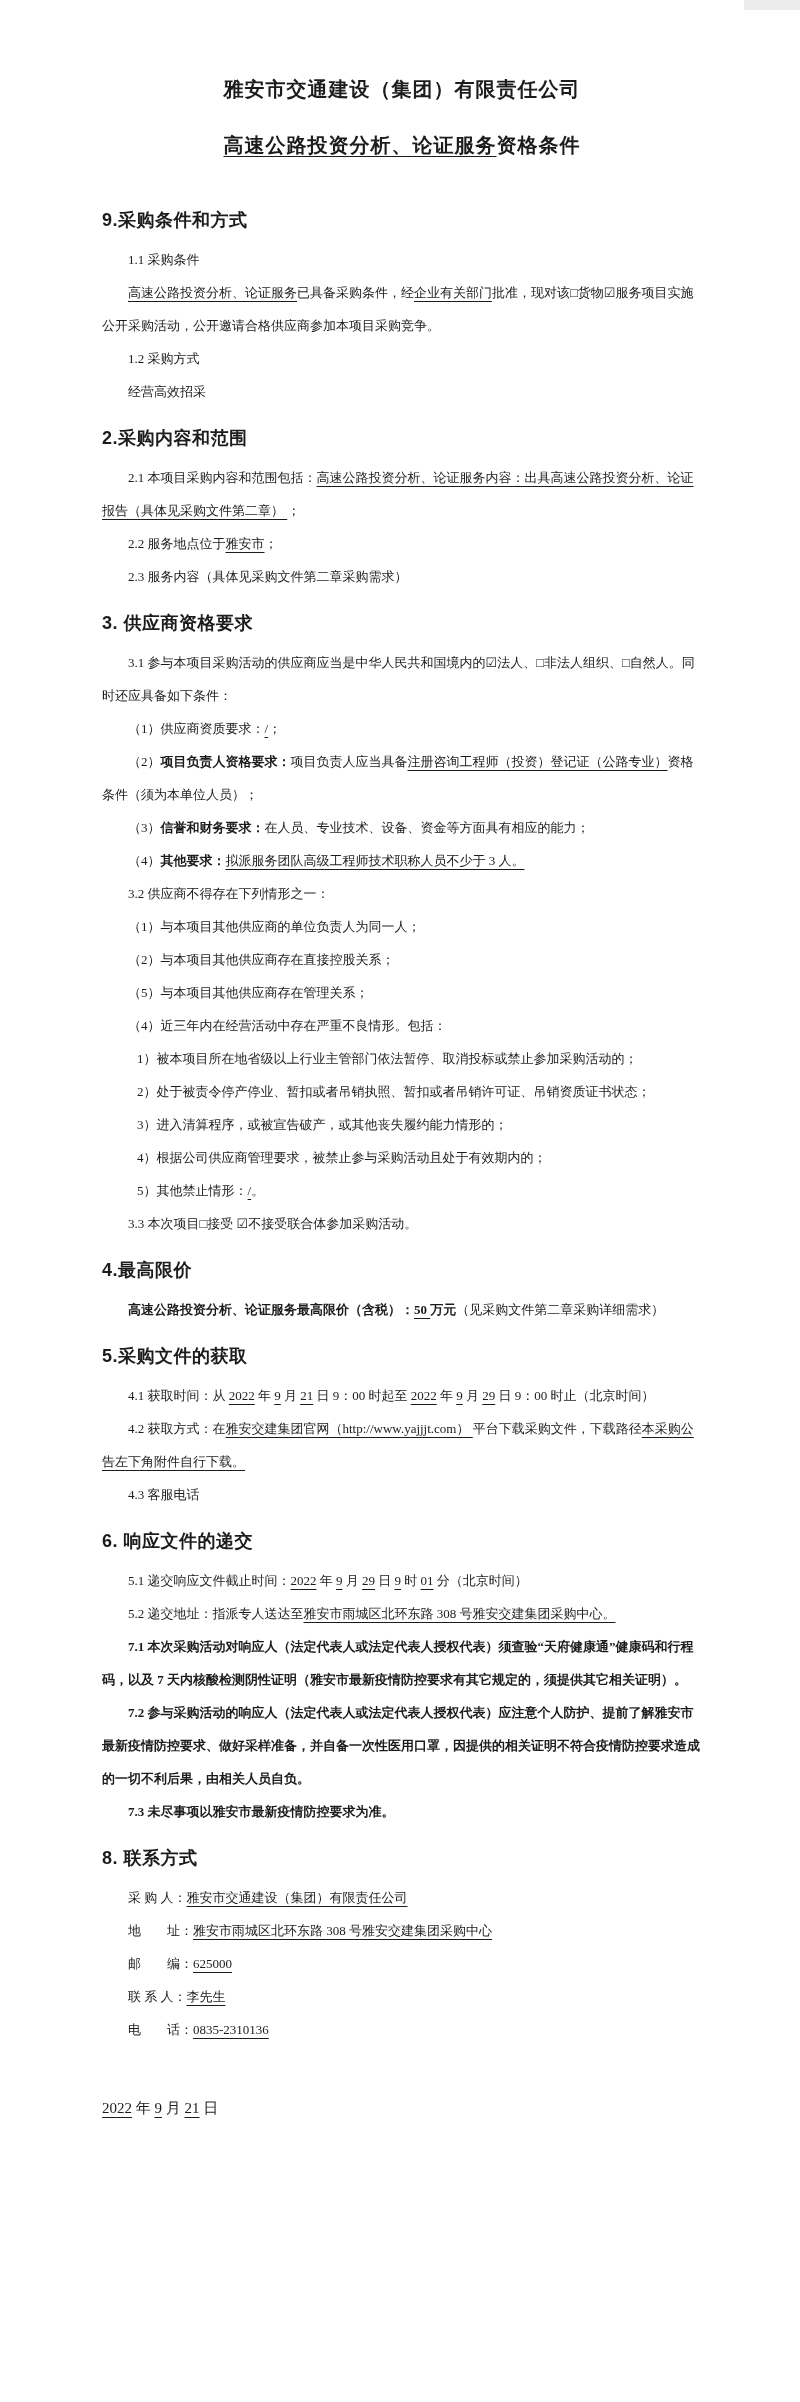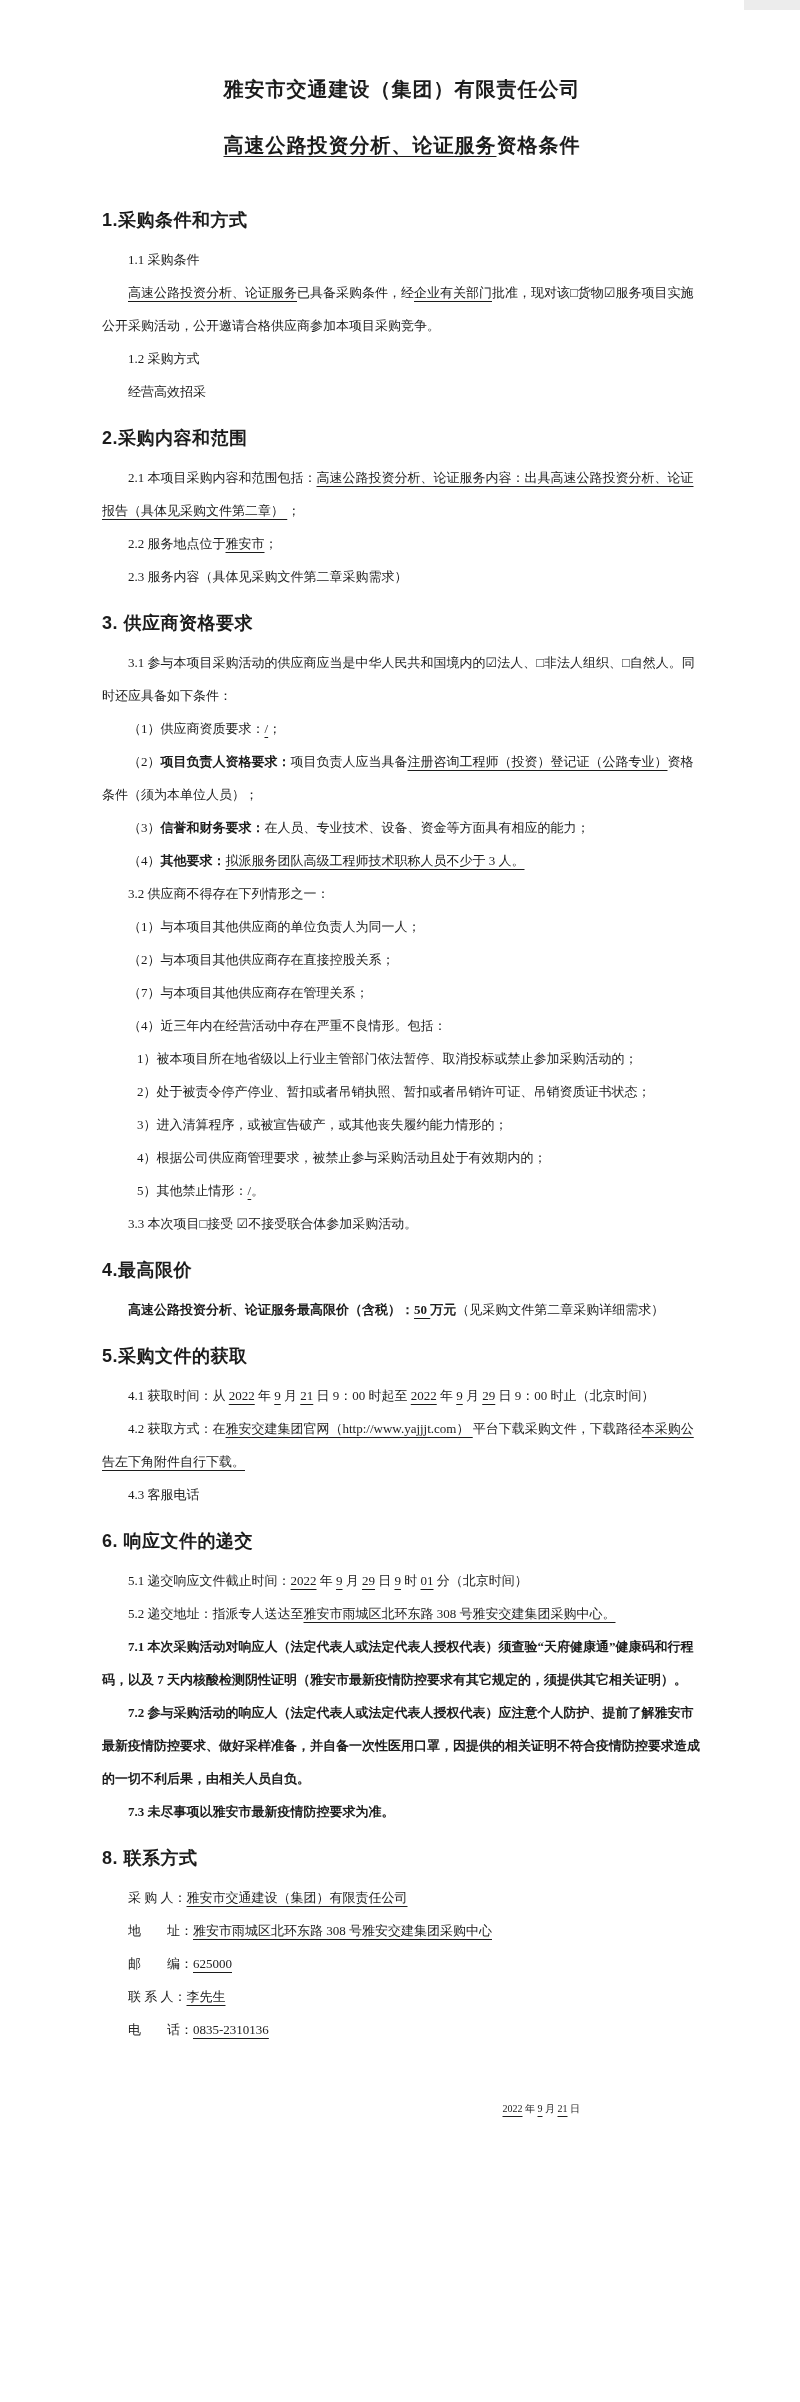--- a/index.html
+++ b/index.html
@@ -48,40 +48,39 @@
     font-size:13px;
     line-height:33px;
     margin:0;
     text-indent:2em;
     word-break:break-all;
   }
   p.p.deep { text-indent:2.7em; }
   .u { text-decoration:underline; text-underline-offset:4px; text-decoration-thickness:1px; }
   .b { font-weight:bold; }
   p.date-line {
-    font-size:10px;
+    font-size:15px;
     line-height:33px;
     margin:46px 0 0 0;
-    text-align:right;
     padding-right:122px;
   }
 </style>
 </head>
 <body>
 
 <div class="page">
   <div class="screen-artifact"></div>
 
   <div class="doc">
 
     <p class="title"><span>雅安市交通建设（集团）有限责任公司</span></p>
     <p class="title second"><span class="u">高速公路投资分析、论证服务</span><span>资格条件</span></p>
 
     <section>
-      <h2 class="sec-heading">1.采购条件和方式</h2>
+      <h2 class="sec-heading">9.采购条件和方式</h2>
       <p class="p"><span>1.1 采购条件</span></p>
       <p class="p"><span class="u">高速公路投资分析、论证服务</span><span>已具备采购条件，经</span><span class="u">企业有关部门</span><span>批准，现对该□货物☑服务项目实施公开采购活动，公开邀请合格供应商参加本项目采购竞争。</span></p>
       <p class="p"><span>1.2 采购方式</span></p>
       <p class="p"><span>经营高效招采</span></p>
     </section>
 
     <section>
       <h2 class="sec-heading">2.采购内容和范围</h2>
       <p class="p"><span>2.1 本项目采购内容和范围包括：</span><span class="u">高速公路投资分析、论证服务内容：出具高速公路投资分析、论证报告（具体见采购文件第二章） </span><span>；</span></p>
       <p class="p"><span>2.2 服务地点位于</span><span class="u">雅安市</span><span>；</span></p>
@@ -91,21 +90,21 @@
     <section>
       <h2 class="sec-heading">3. 供应商资格要求</h2>
       <p class="p"><span>3.1 参与本项目采购活动的供应商应当是中华人民共和国境内的☑法人、□非法人组织、□自然人。同时还应具备如下条件：</span></p>
       <p class="p"><span>（1）供应商资质要求：</span><span class="u">/</span><span>；</span></p>
       <p class="p"><span>（2）</span><span class="b">项目负责人资格要求：</span><span>项目负责人应当具备</span><span class="u">注册咨询工程师（投资）登记证（公路专业）</span><span>资格条件（须为本单位人员）；</span></p>
       <p class="p"><span>（3）</span><span class="b">信誉和财务要求：</span><span>在人员、专业技术、设备、资金等方面具有相应的能力；</span></p>
       <p class="p"><span>（4）</span><span class="b">其他要求：</span><span class="u">拟派服务团队高级工程师技术职称人员不少于 3 人。</span></p>
       <p class="p"><span>3.2 供应商不得存在下列情形之一：</span></p>
       <p class="p"><span>（1）与本项目其他供应商的单位负责人为同一人；</span></p>
       <p class="p"><span>（2）与本项目其他供应商存在直接控股关系；</span></p>
-      <p class="p"><span>（7）与本项目其他供应商存在管理关系；</span></p>
+      <p class="p"><span>（5）与本项目其他供应商存在管理关系；</span></p>
       <p class="p"><span>（4）近三年内在经营活动中存在严重不良情形。包括：</span></p>
       <p class="p deep"><span>1）被本项目所在地省级以上行业主管部门依法暂停、取消投标或禁止参加采购活动的；</span></p>
       <p class="p deep"><span>2）处于被责令停产停业、暂扣或者吊销执照、暂扣或者吊销许可证、吊销资质证书状态；</span></p>
       <p class="p deep"><span>3）进入清算程序，或被宣告破产，或其他丧失履约能力情形的；</span></p>
       <p class="p deep"><span>4）根据公司供应商管理要求，被禁止参与采购活动且处于有效期内的；</span></p>
       <p class="p deep"><span>5）其他禁止情形：</span><span class="u">/</span><span>。</span></p>
       <p class="p"><span>3.3 本次项目□接受 ☑不接受联合体参加采购活动。</span></p>
     </section>
 
     <section>

